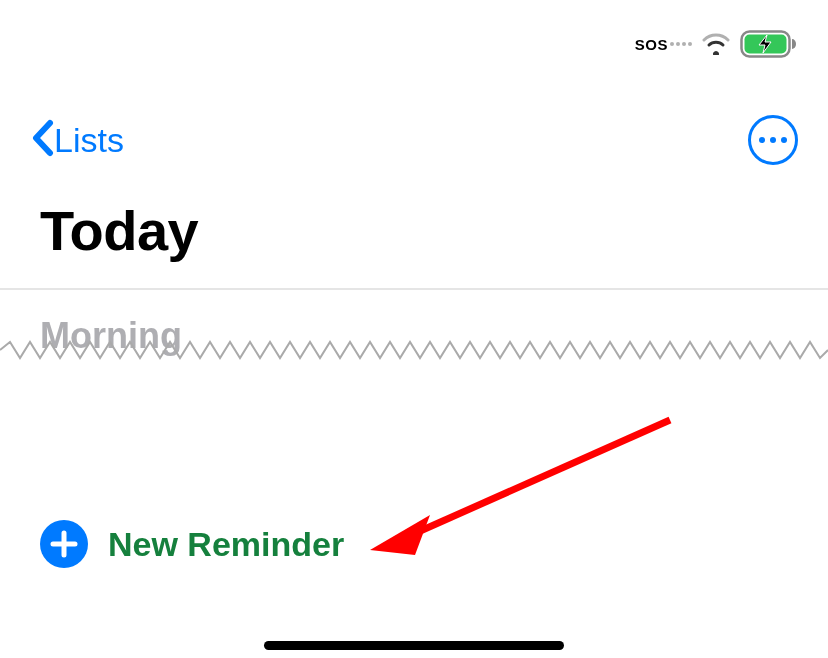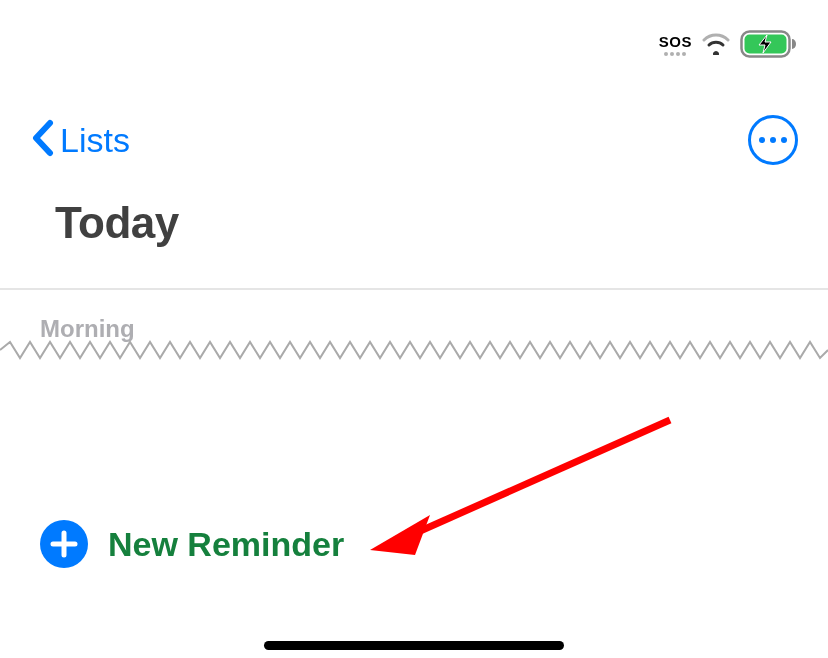--- a/index.html
+++ b/index.html
@@ -14,21 +14,21 @@
     .status-bar {
       position: absolute;
       top: 30px;
       right: 30px;
       display: flex;
       align-items: center;
       gap: 10px;
     }
     .sos {
       display: flex;
-      flex-direction: column;
+      flex-direction: row;
       align-items: center;
       gap: 2px;
     }
     .sos-text {
       font-size: 15px;
       font-weight: 800;
       letter-spacing: 0.5px;
       color: #000;
     }
     .sos-dots {
@@ -52,21 +52,20 @@
       left: 0;
       right: 0;
       padding: 0 30px;
       display: flex;
       justify-content: space-between;
       align-items: center;
     }
     .back-button {
       display: flex;
       align-items: center;
-      gap: 6px;
       cursor: pointer;
     }
     .back-chevron {
       color: #007aff;
     }
     .back-label {
       font-size: 34px;
       color: #007aff;
       font-weight: 400;
     }
@@ -86,39 +85,39 @@
     }
     .more-dots span {
       width: 6px;
       height: 6px;
       border-radius: 50%;
       background: #007aff;
     }
     .page-title {
       position: absolute;
       top: 198px;
-      left: 55px;
-      font-size: 44px;
+      left: 40px;
+      font-size: 56px;
       font-weight: 800;
-      color: #404040;
+      color: #000000;
       letter-spacing: -0.5px;
     }
     .divider {
       position: absolute;
       top: 288px;
       left: 0;
       right: 0;
       height: 2px;
       background: #e5e5e5;
     }
     .section-header {
       position: absolute;
       top: 315px;
       left: 40px;
-      font-size: 24px;
+      font-size: 36px;
       font-weight: 700;
       color: #aeaeb2;
     }
     .zigzag {
       position: absolute;
       top: 340px;
       left: 0;
       right: 0;
       height: 20px;
     }

